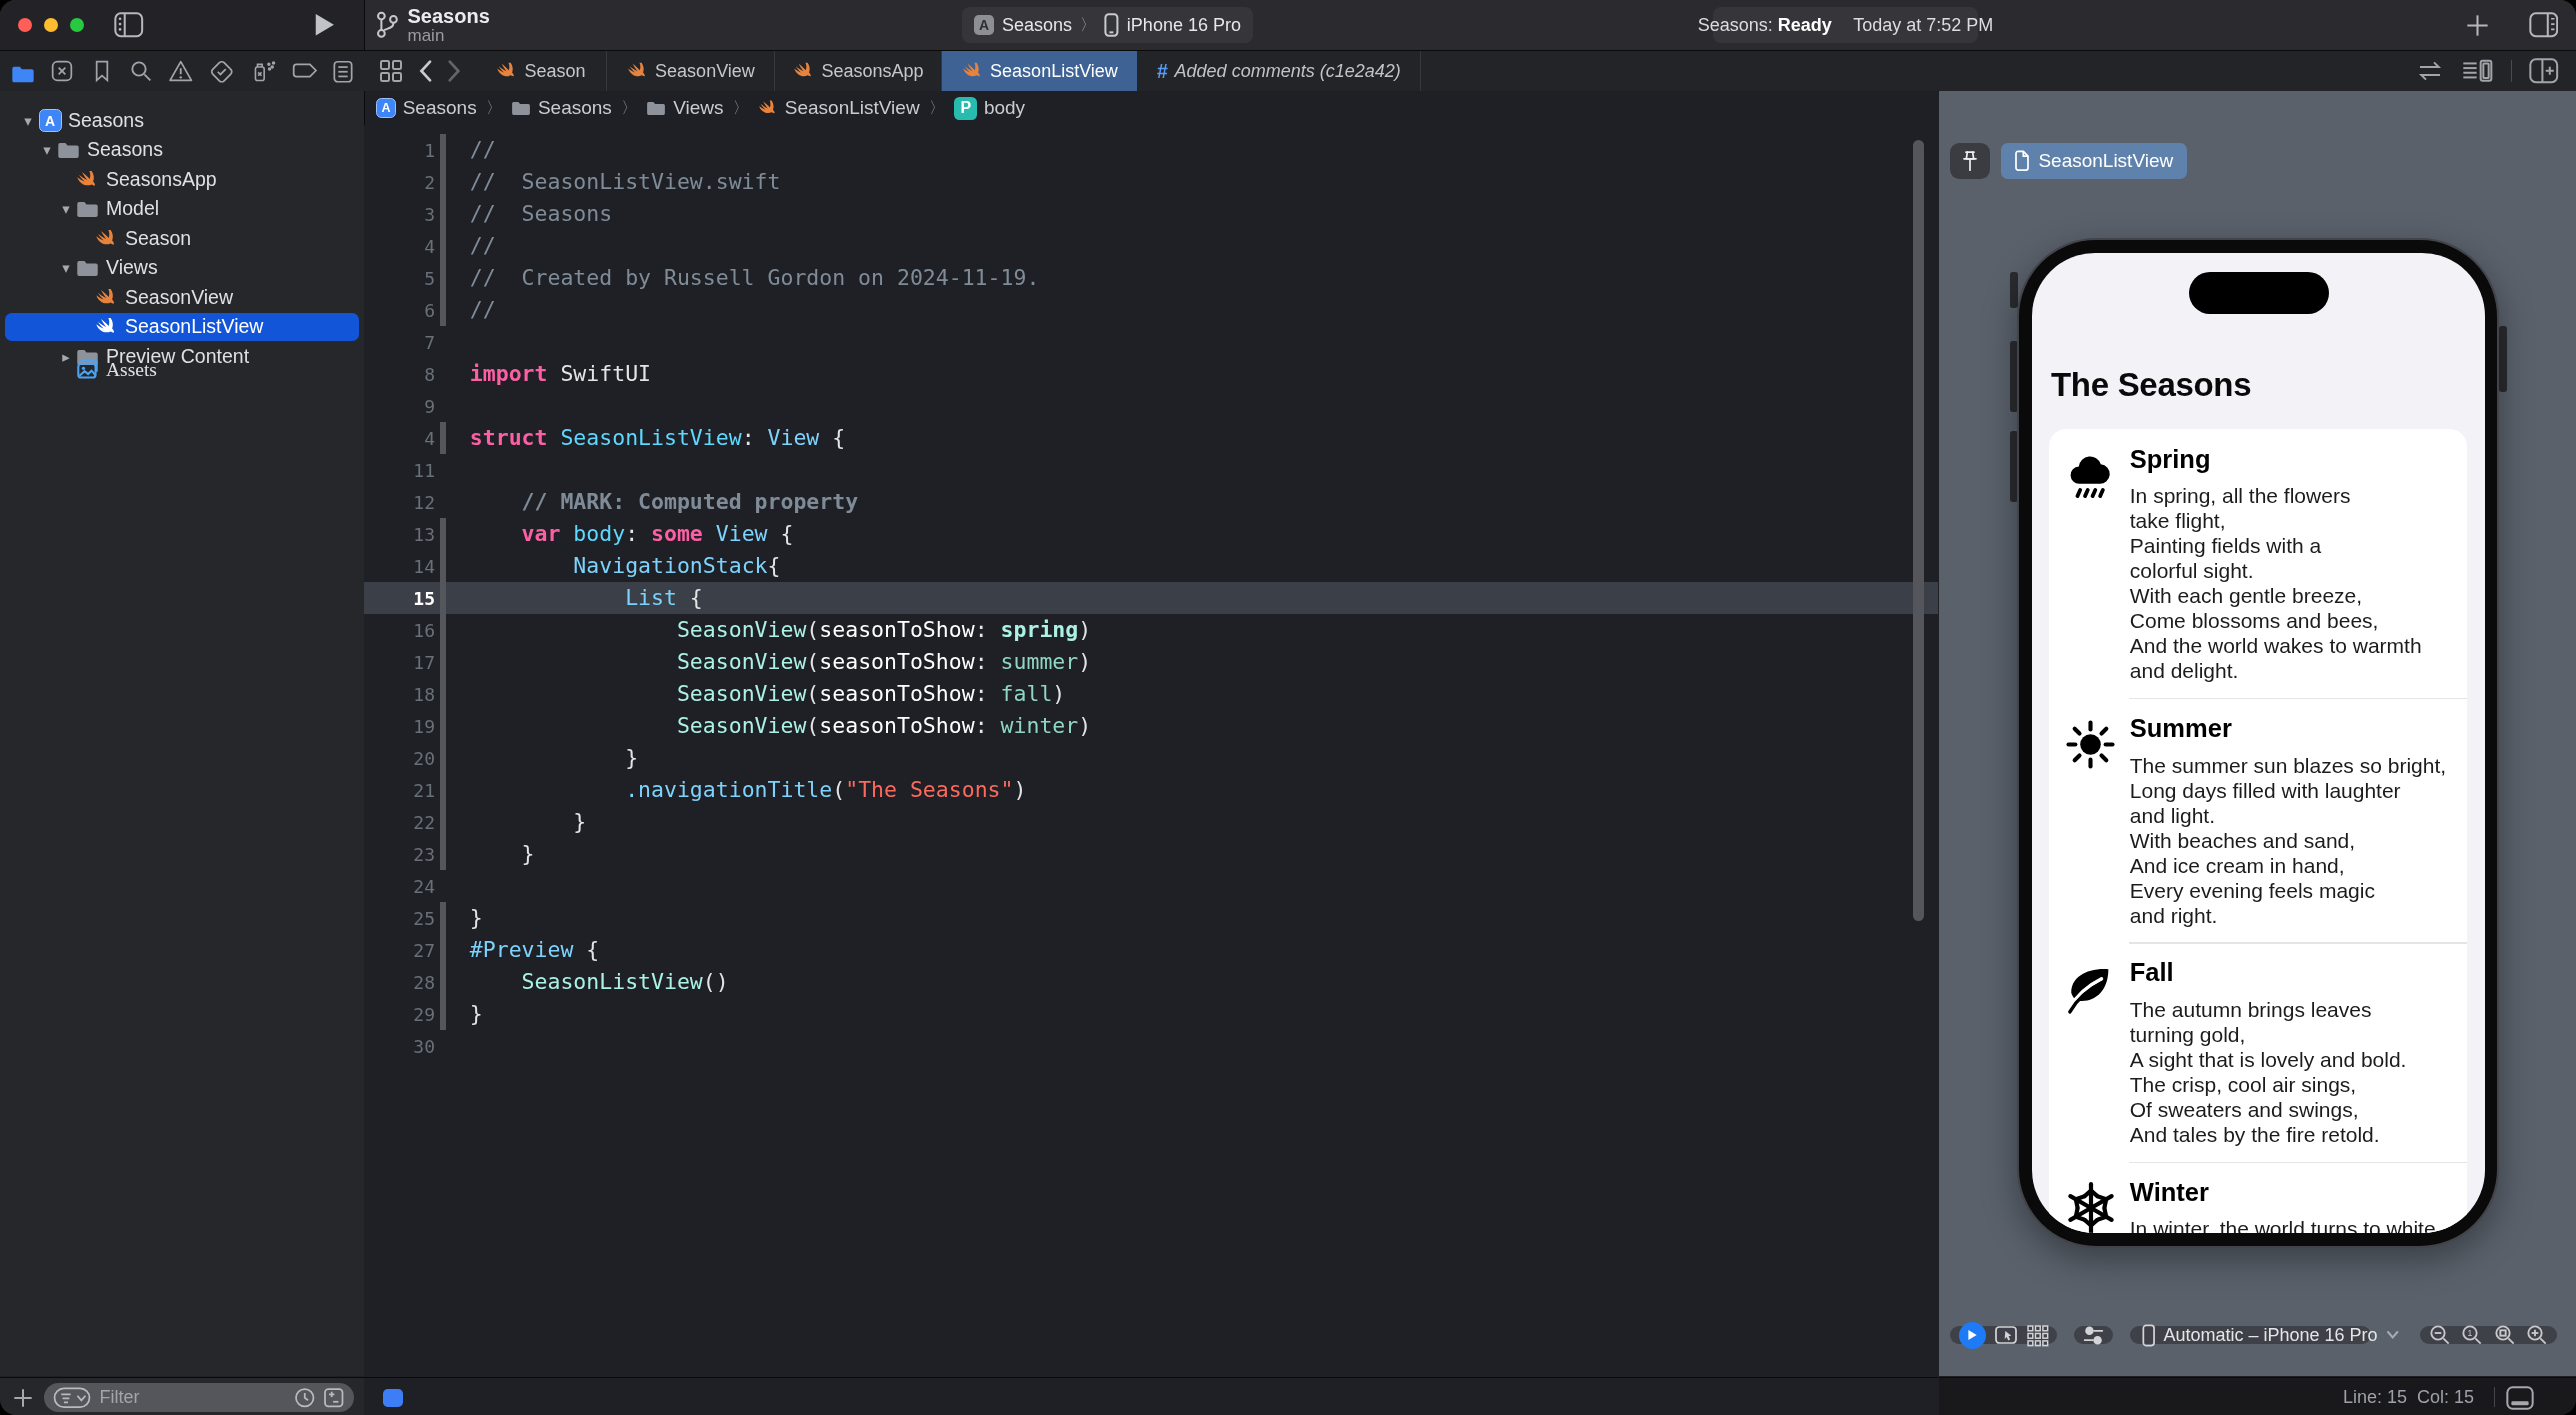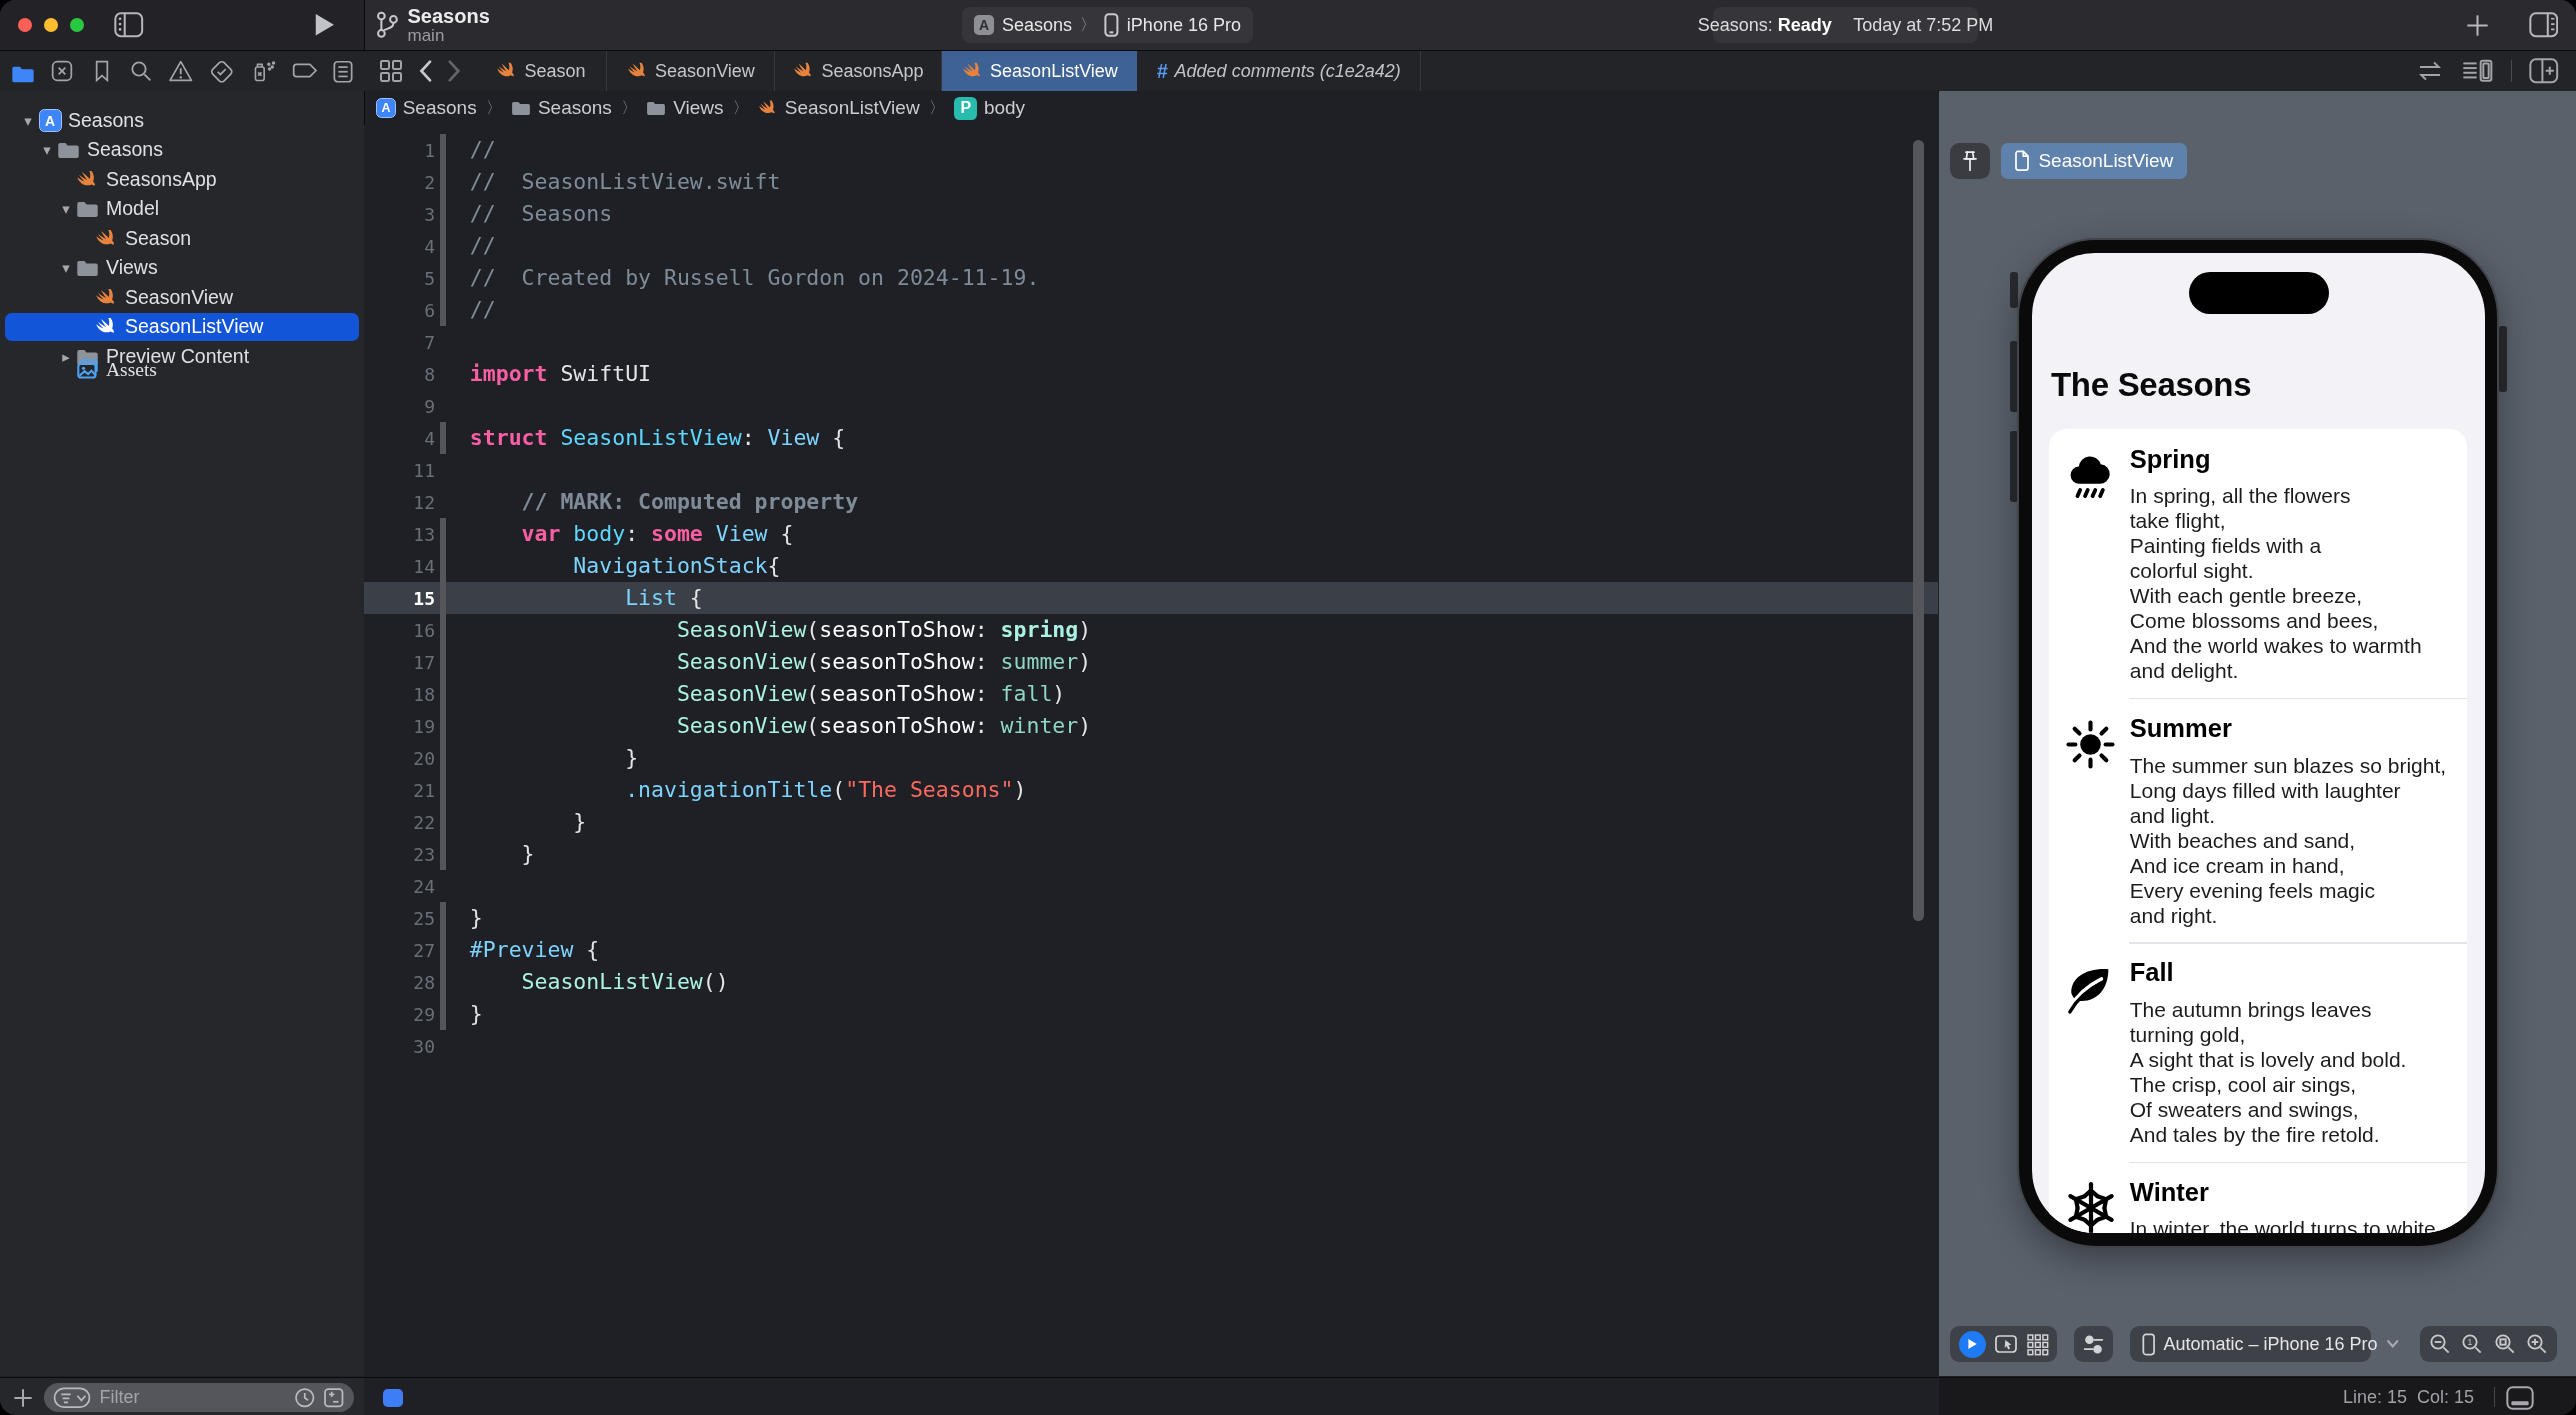--- a/index.html
+++ b/index.html
@@ -88,21 +88,21 @@
   #nav-title{position:absolute;left:19px;top:113px;font-size:33px;font-weight:bold;color:#0A0A0A;letter-spacing:-0.3px;}
   #card{position:absolute;left:17.4px;top:176px;width:418px;min-height:832px;background:#FFF;border-radius:17.4px;}
   .srow{display:flex;padding:16px 12px 14.8px 13.4px;position:relative;}
   .srow + .srow::before{content:"";position:absolute;left:80px;right:0;top:0;height:1.3px;background:#E4E4E9;}
   .srow .icol{width:67px;flex:none;padding-top:2.7px;}
   .srow .scontent{flex:1;}
   .srow h3{margin:0 0 9.4px 0;font-size:25.5px;color:#000;}
   .srow .poem{font-size:21px;line-height:25px;color:#1C1C1E;white-space:pre-line;}
 
   #pv-bar{position:absolute;left:0;bottom:0;width:100%;height:50px;}
-  .pvgroup{position:absolute;top:0;height:36px;background:#3E4147;border-radius:9.4px;display:flex;align-items:center;}
+  .pvgroup{position:absolute;top:0;height:18px;background:#3E4147;border-radius:9.4px;display:flex;align-items:center;}
   #pvg1{left:11.4px;width:107px;justify-content:space-evenly;}
   #pvg2{left:135px;width:39px;justify-content:center;}
   #pvg3{left:191px;width:241px;gap:8px;padding:0 12px;box-sizing:border-box;}
   #pvg3 .t{font-size:18px;color:#E4E5E8;white-space:nowrap;}
   #pvg4{left:481px;width:137px;justify-content:space-evenly;}
   .playdot{width:27px;height:27px;border-radius:50%;background:#1E7BF5;display:flex;align-items:center;justify-content:center;}
 
   
   #bottombar{position:absolute;left:0;top:1377px;width:2576px;height:39px;}
   #bb-left{position:absolute;left:0;top:0;width:364px;height:39px;background:#26272B;border-top:0.7px solid #0a0a0b;border-right:0.7px solid #0a0a0b;}

